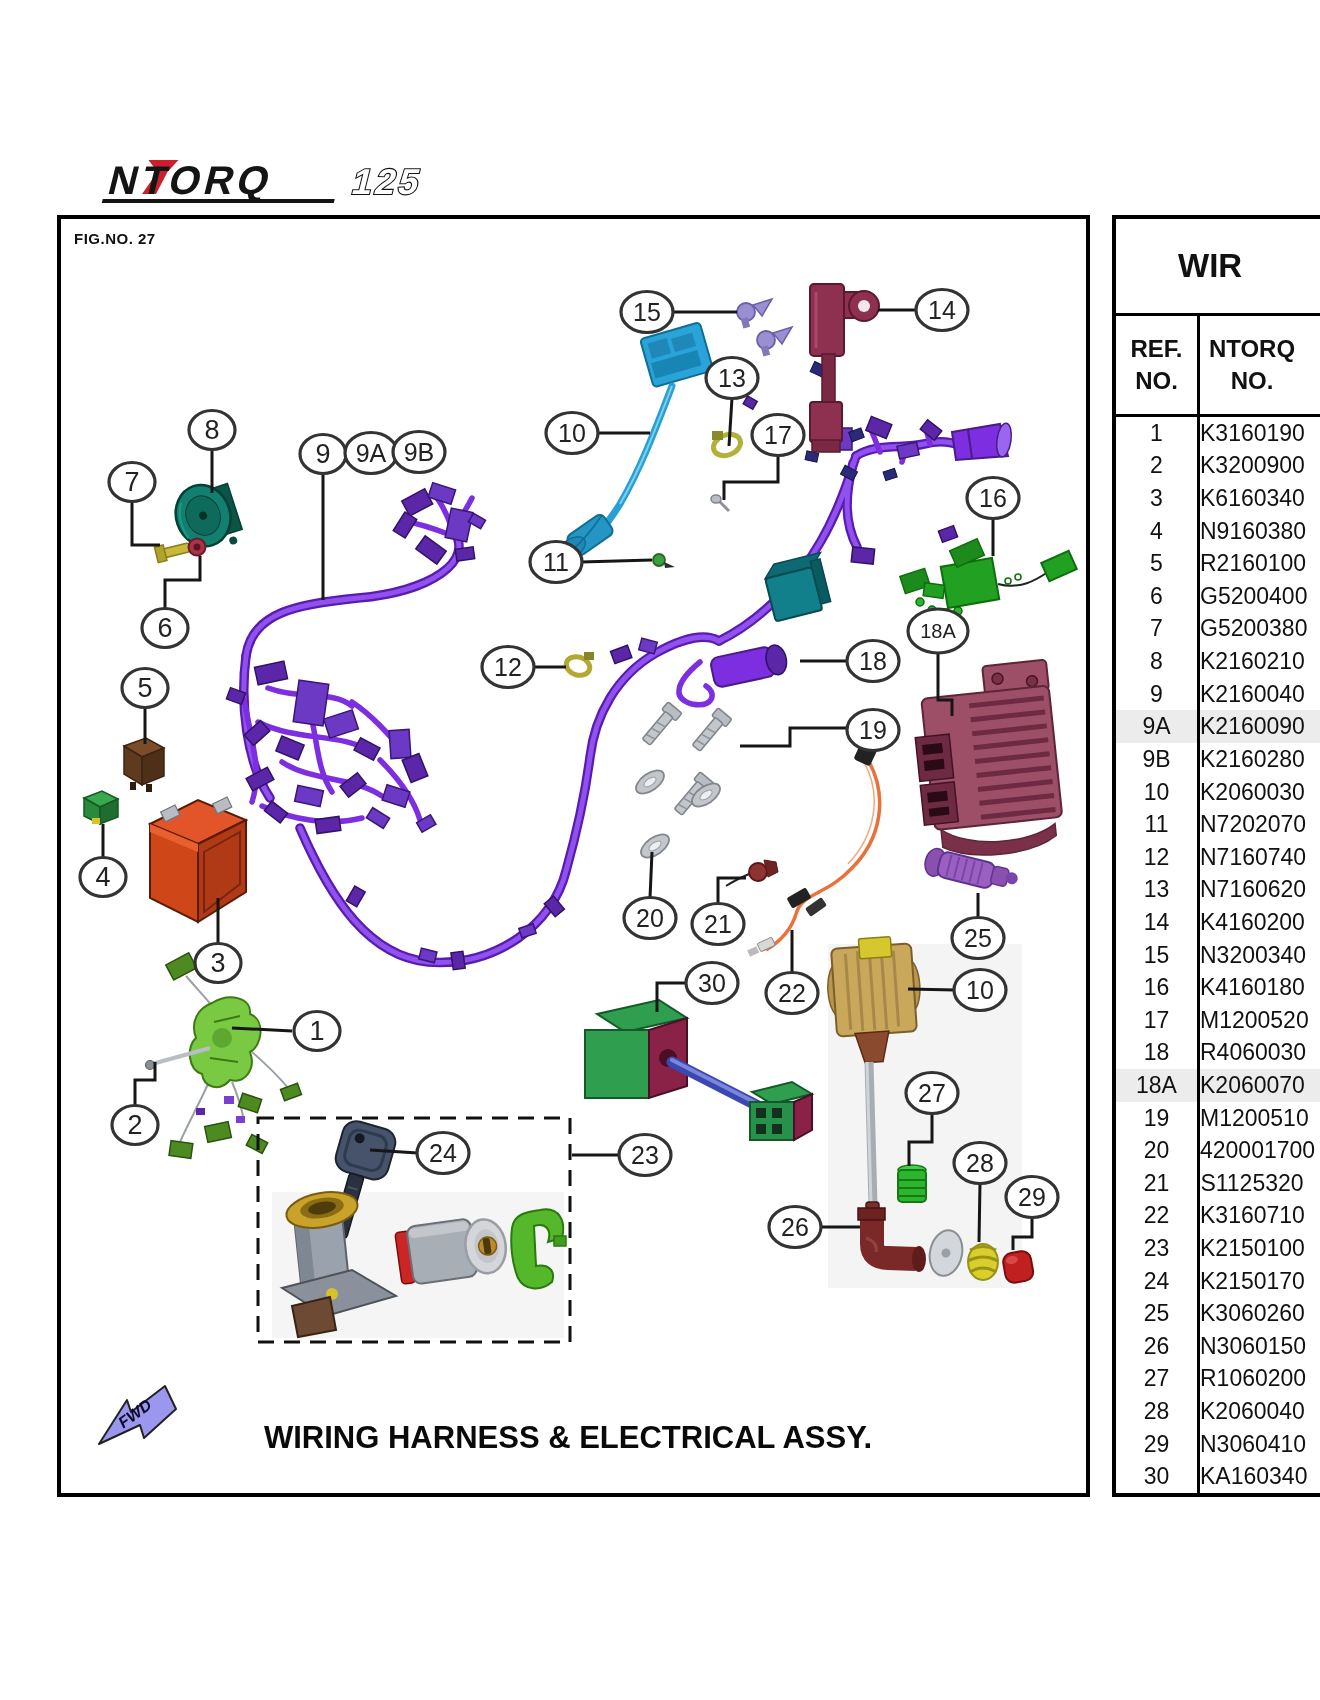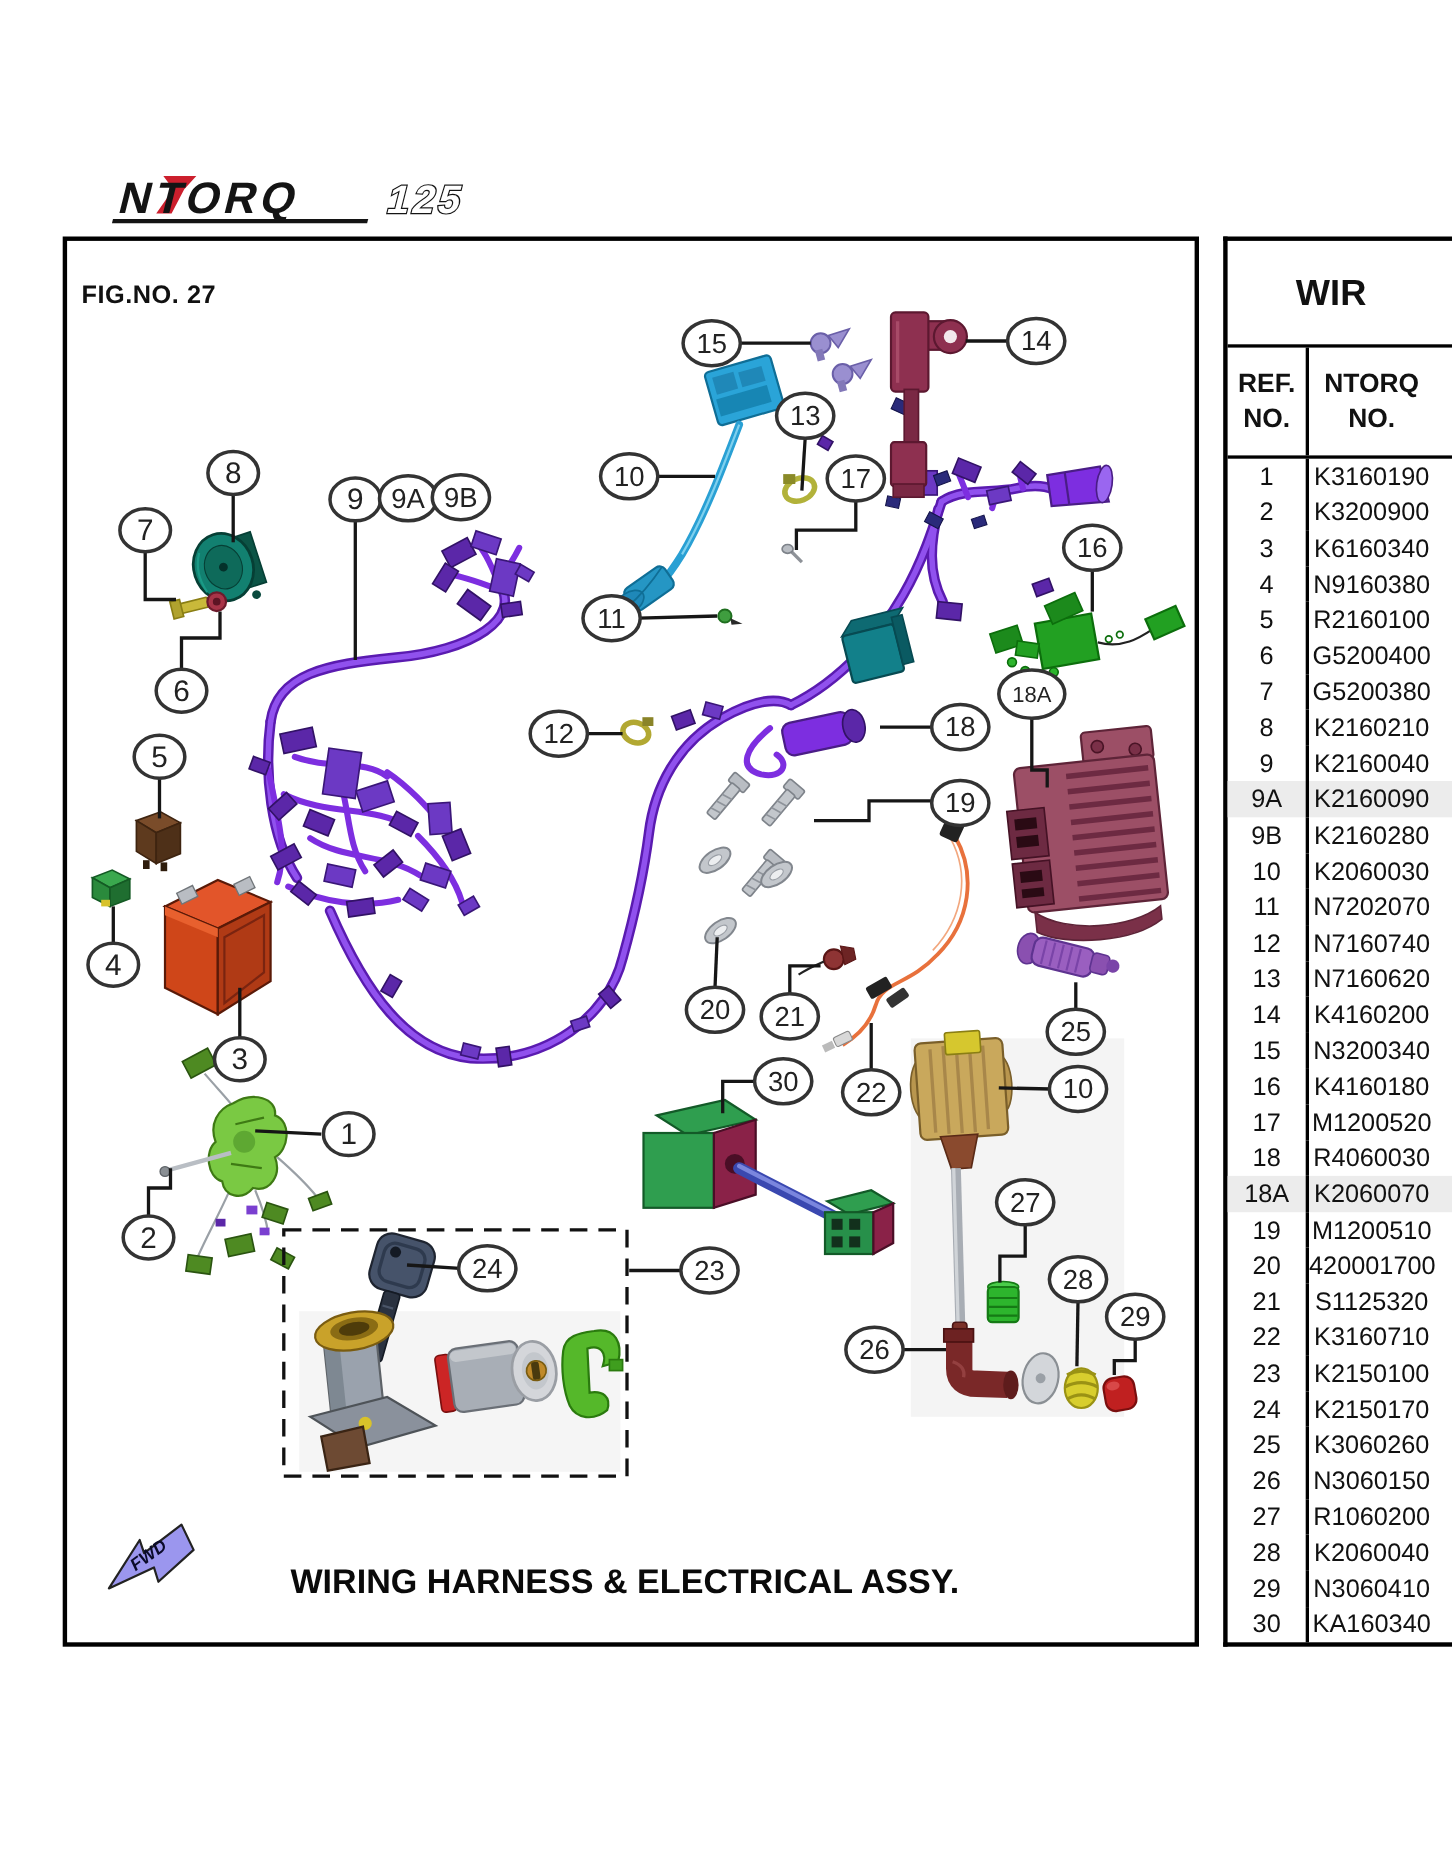--- a/index.html
+++ b/index.html
@@ -1,28 +1,28 @@
 <!DOCTYPE html>
 <html><head>
 <meta charset="utf-8">
 <style>
   html,body{margin:0;padding:0;background:#fff;}
   .page{position:relative;width:1320px;height:1700px;background:#fff;overflow:hidden;
         font-family:"Liberation Sans","DejaVu Sans",sans-serif;color:#111;}
-  .figno{position:absolute;left:74px;top:230px;font-size:23px;font-weight:bold;letter-spacing:.5px;margin-top:24px;}
+  .figno{position:absolute;left:74px;top:230px;font-size:15px;font-weight:bold;letter-spacing:.5px;}
   .diagram-svg{position:absolute;left:0;top:0;}
   .logo-svg{position:absolute;left:90px;top:150px;}
   
   .parts-table{position:absolute;left:1112px;top:215px;width:240px;height:1282px;
                border:4px solid #000;border-right:none;box-sizing:border-box;background:#fff;}
   .t-title{height:94px;border-bottom:3px solid #000;display:flex;align-items:center;
            padding-left:62px;font-size:33px;font-weight:bold;white-space:nowrap;overflow:hidden;}
   .t-head{height:98px;border-bottom:3px solid #000;display:flex;font-weight:bold;font-size:24px;}
   .t-head .hc{display:flex;flex-direction:column;justify-content:center;align-items:center;line-height:1.35;}
-  .refcol{width:74px;border-right:3px solid #000;box-sizing:border-box;flex:none;}
+  .refcol{width:84px;border-right:3px solid #000;box-sizing:border-box;flex:none;}
   .partcol{flex:1;padding-right:48px;}
   .t-body{display:flex;flex-direction:column;height:1076px;font-size:23px;}
   .t-row{flex:1;display:flex;align-items:stretch;}
   .t-row.hl{background:#ececec;}
   .t-row .cell{display:flex;align-items:center;justify-content:center;}
   
   svg text{font-family:"Liberation Sans","DejaVu Sans",sans-serif;}
   .wireO{stroke:#5a1bb0;stroke-width:9.5;fill:none;stroke-linecap:round;}
   .wireI{stroke:#9051ee;stroke-width:5;fill:none;stroke-linecap:round;}
   .tangle{stroke:#7d2ee0;stroke-width:5.5;fill:none;stroke-linecap:round;}

